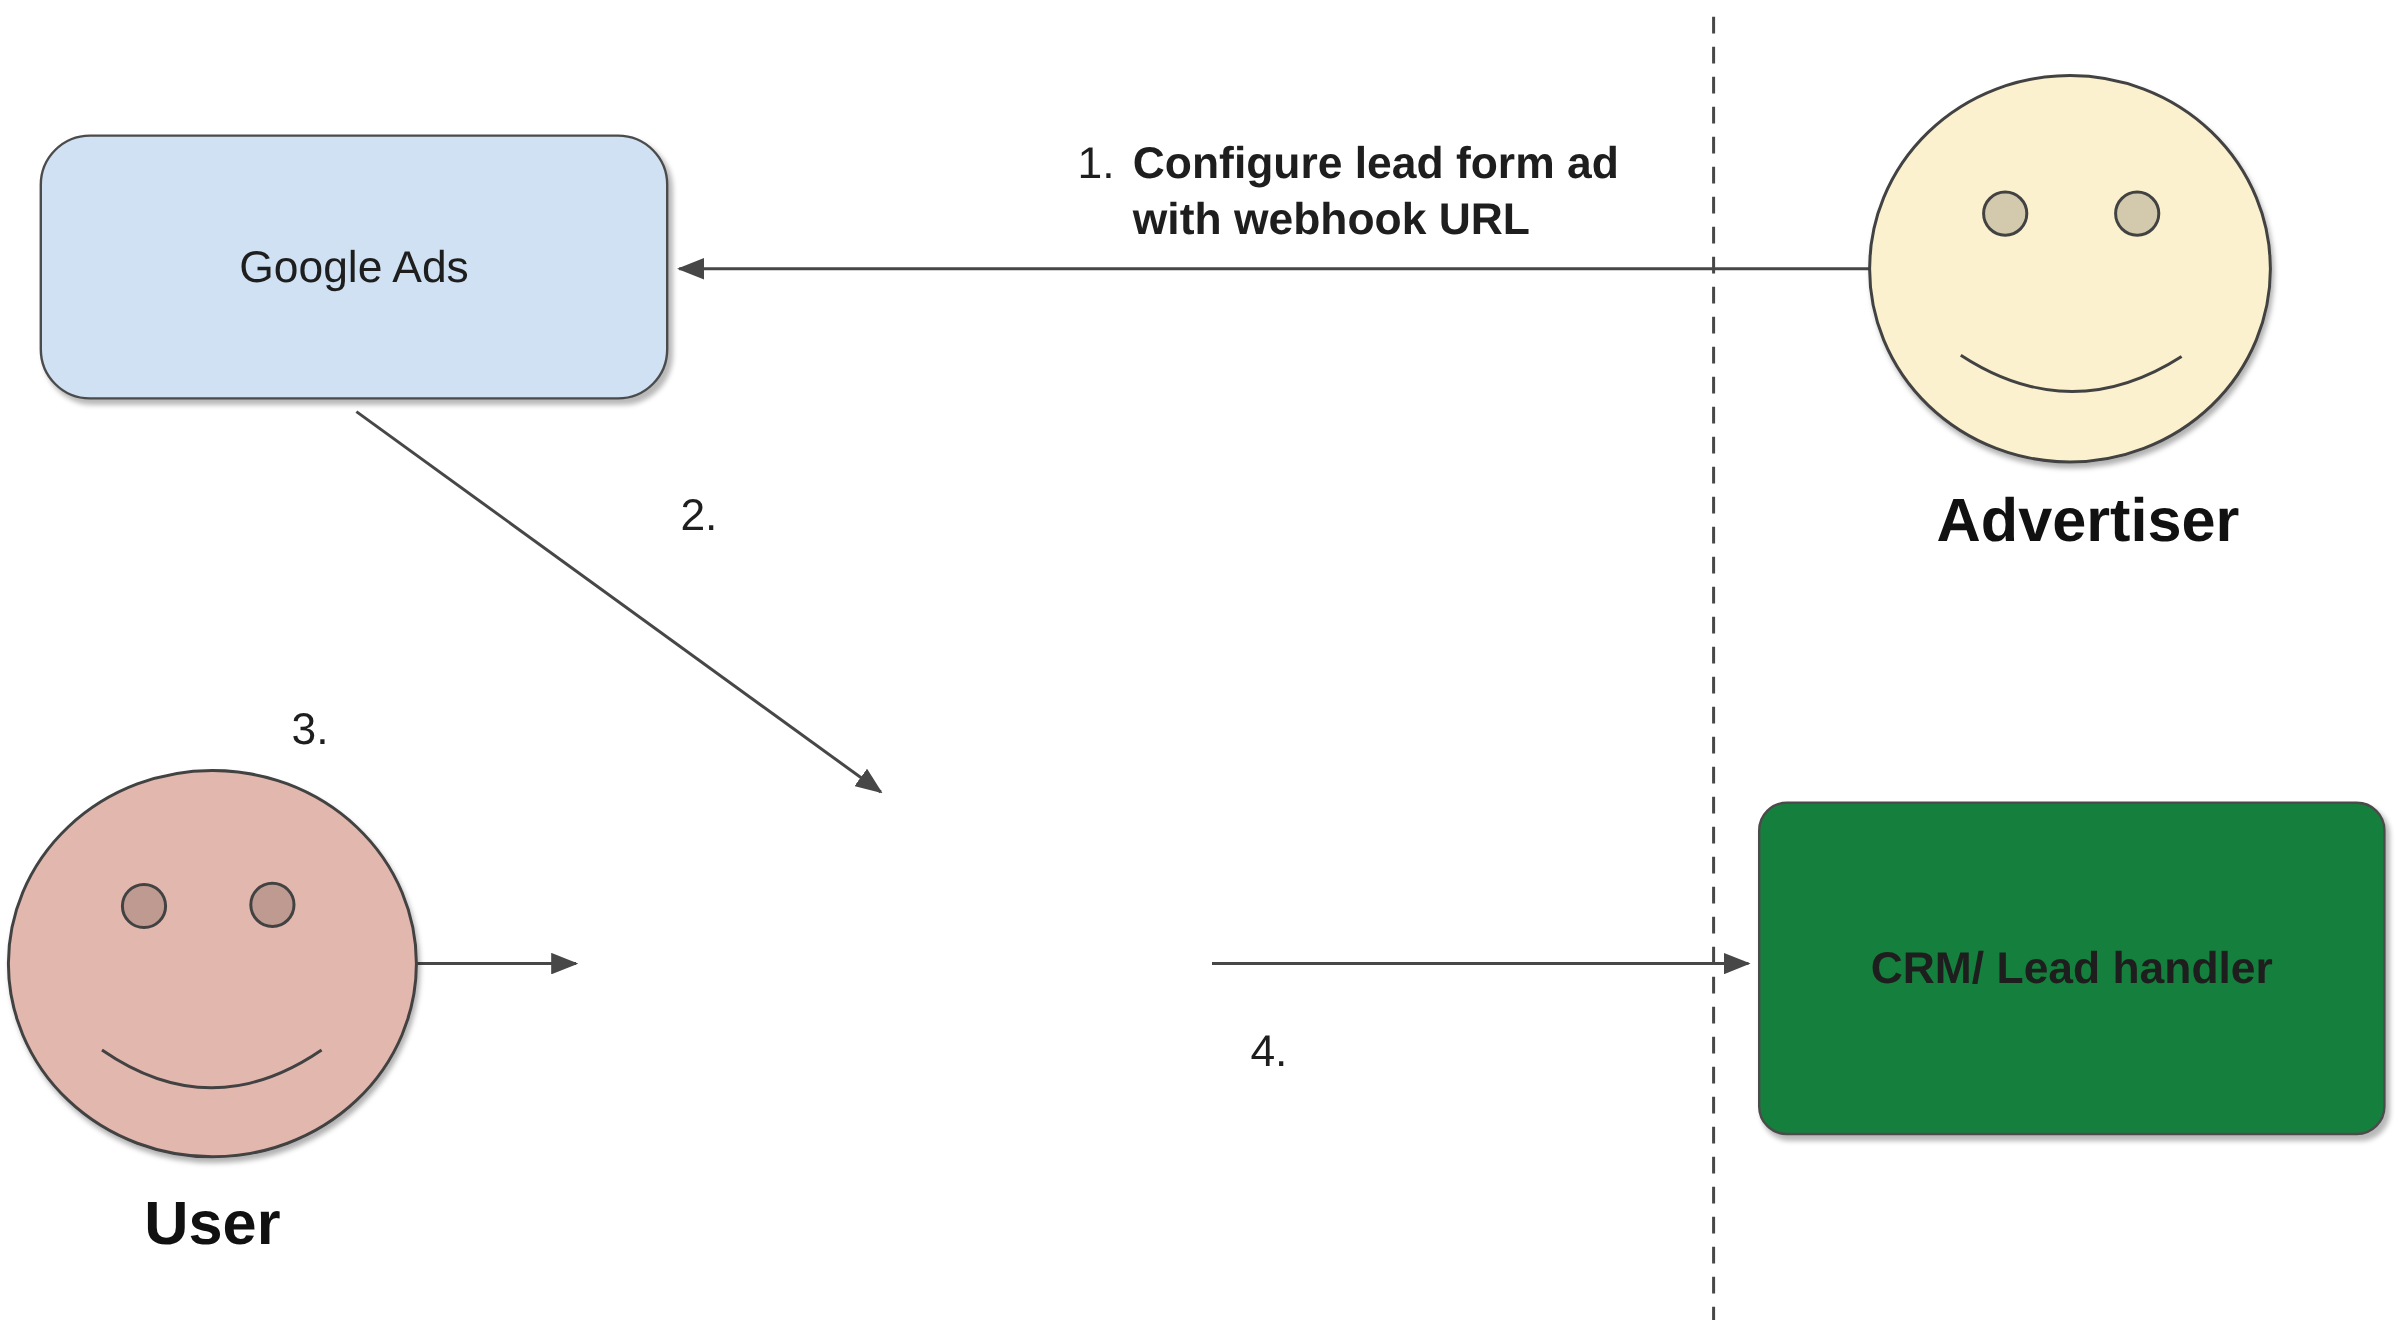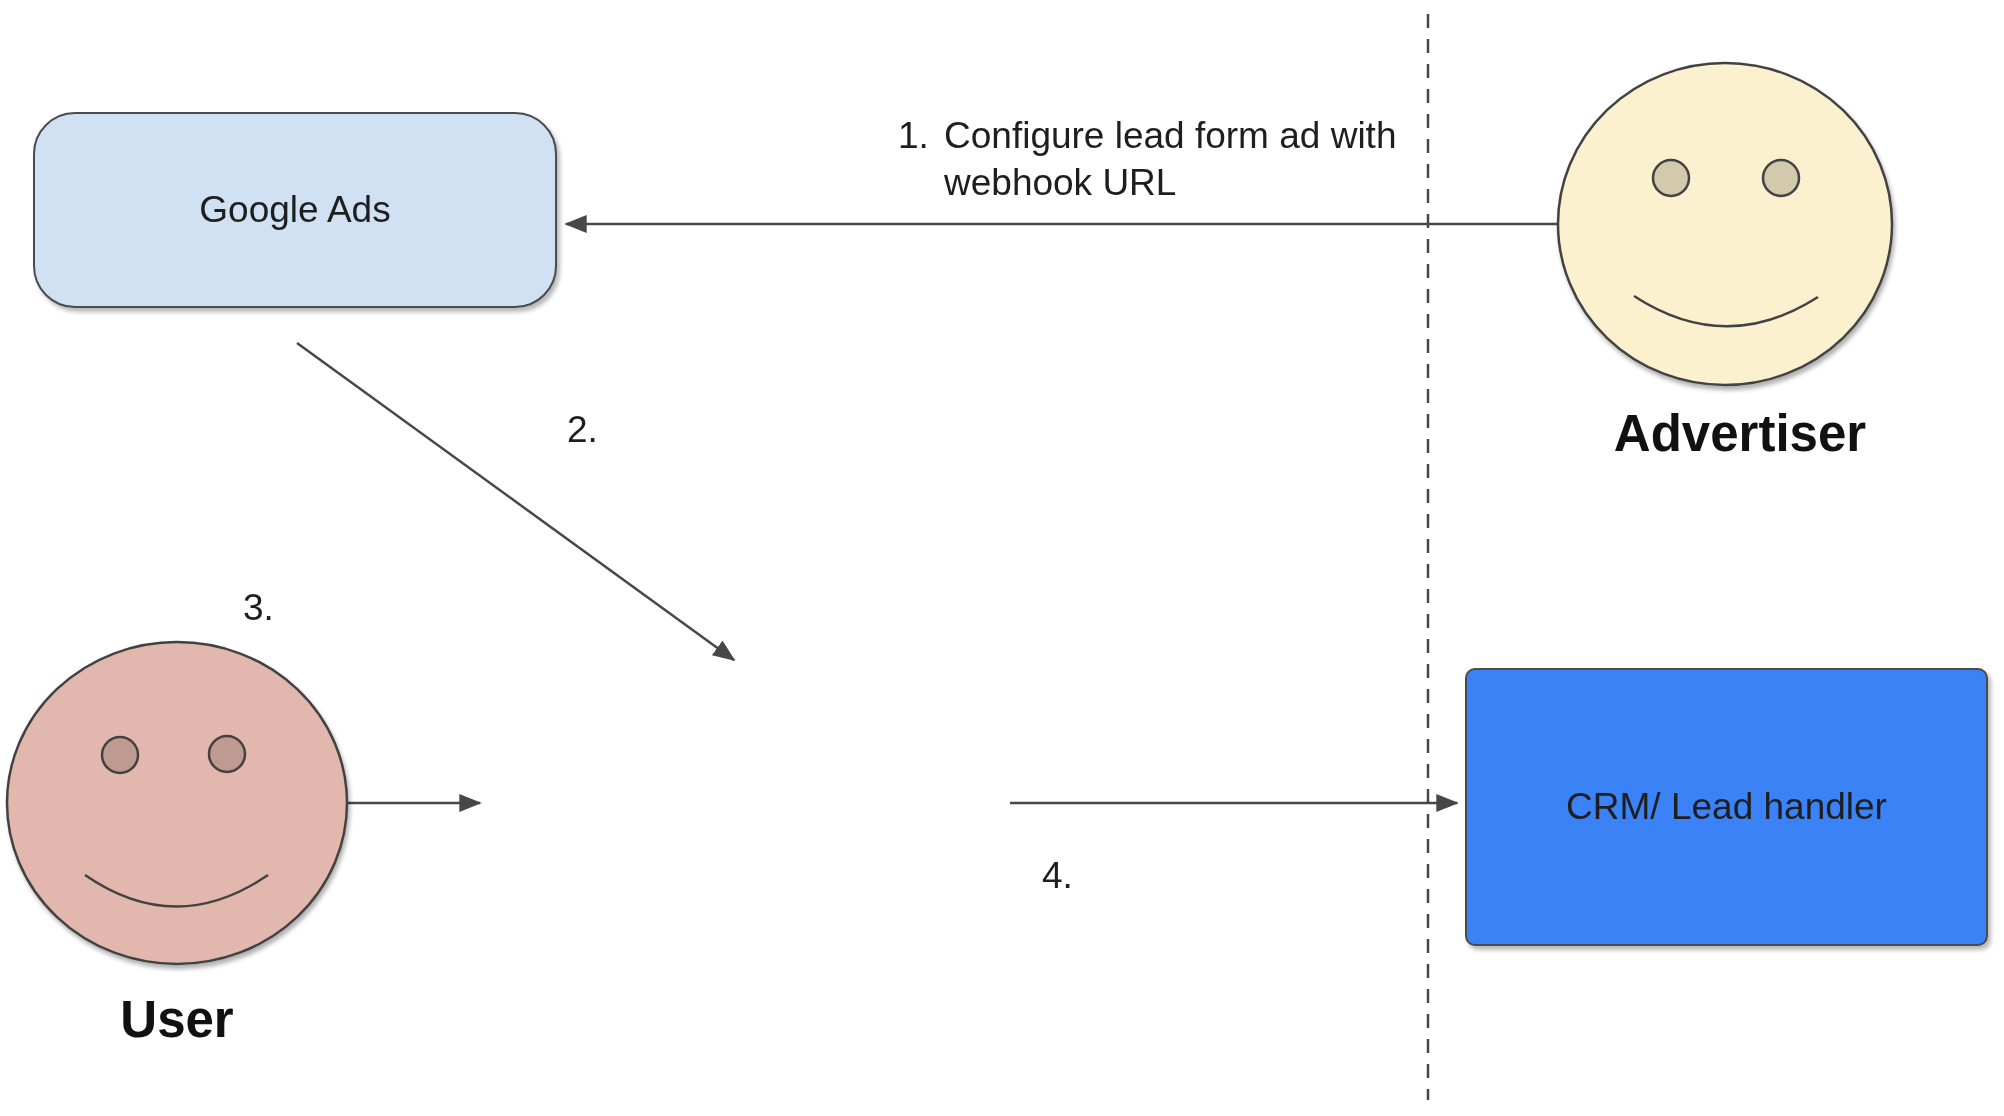--- a/index.html
+++ b/index.html
@@ -17,36 +17,36 @@
   .node{
     position:absolute;
     display:flex;align-items:center;justify-content:center;
     border:2.5px solid #4b4b4b;
     box-shadow:3px 4px 4px rgba(0,0,0,0.28);
     font-size:37px;
     text-align:center;
     box-sizing:border-box;
   }
   .node.blue{background:#cfe1f2;border-radius:42px;}
-  .node.yellow{background:#3b82f6;border-radius:10px;}
-  #google-ads{left:33px;top:112px;width:524px;height:196px;}
+  .node.yellow{background:#15803d;border-radius:24px;font-weight:bold;}
+  #google-ads{left:33px;top:112px;width:524px;height:221px;}
   #google-surfaces{left:486px;top:665px;width:524px;height:278px;}
   #crm{left:1465px;top:668px;width:523px;height:278px;}
   .node-label{white-space:pre-line;line-height:1.17;}
 
   
   .step{
     position:absolute;
     display:flex;
     font-size:37px;
     line-height:47px;
   }
   .step .num{width:46px;flex:none;}
   .step1{left:898px;top:112px;}
-  .step1 .txt{width:470px;}
+  .step1 .txt{width:470px;font-weight:bold;}
   .step2{left:567px;top:406px;white-space:nowrap;}
   .step3{left:243px;top:584px;white-space:nowrap;}
   .step4{left:1042px;top:852px;}
   .step4 .txt{width:340px;}
 
   
   .actor-label{
     position:absolute;
     width:300px;
     font-size:51px;font-weight:bold;

